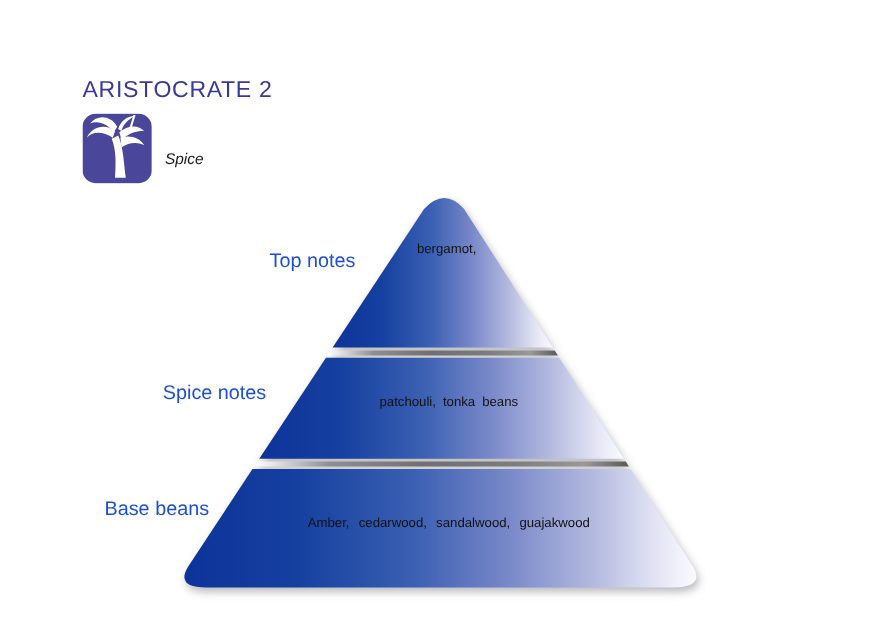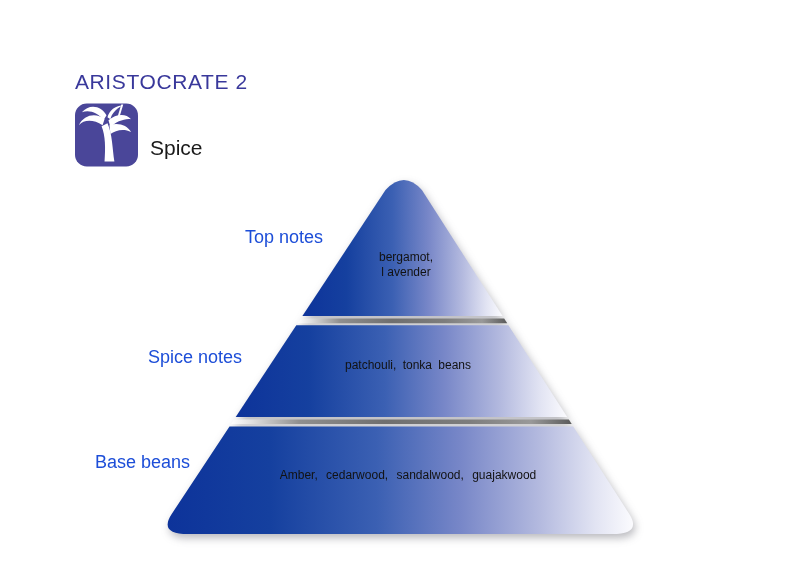--- a/index.html
+++ b/index.html
@@ -10,35 +10,35 @@
   .brand-title{
     position:absolute;left:75px;top:70px;
     font-size:21px;font-weight:400;letter-spacing:0.6px;color:#39389b;
     white-space:nowrap;
   }
   .icon-tile{
     position:absolute;left:75px;top:103px;width:63px;height:64px;
   }
   .variant-label{
     position:absolute;left:150px;top:136px;
-    font-size:21px;color:#1a1a1a;white-space:nowrap;
+    font-size:14px;color:#1a1a1a;white-space:nowrap;font-style:italic;
   }
   .pyramid-svg{position:absolute;left:0;top:0;width:800px;height:566px;}
   .pyr-group{filter:drop-shadow(2px 4px 4px rgba(70,70,85,0.38));}
   .level-label{
     position:absolute;font-size:18px;color:#1d4ed8;white-space:nowrap;line-height:21px;
   }
   .label-top{left:245px;top:227px;}
   .label-middle{left:148px;top:347px;}
   .label-base{left:95px;top:452px;}
   .notes-text{
     position:absolute;text-align:center;color:#121212;
     font-size:12px;line-height:14.6px;
   }
-  .notes-top{left:286px;top:250px;width:240px;}
+  .notes-top{left:286px;top:219px;width:240px;}
   .notes-middle{left:286px;top:358px;width:244px;line-height:15px;word-spacing:3px;}
   .notes-base{left:228px;top:468px;width:360px;word-spacing:5px;}
   .notes-text span{display:block;}
 </style>
 </head>
 <body>
 
 <div class="canvas">
 
   <div class="brand-title">ARISTOCRATE 2</div>
@@ -92,21 +92,20 @@
       <path d="M229.5 426.4 L573.2 426.4 L629.3 514 Q642 534 612 534 L188 534 Q158.5 534 171.7 514 Z" fill="url(#blueGrad)"></path>
     </g>
   </svg>
 
   <div class="level-label label-top">Top notes</div>
   <div class="level-label label-middle">Spice notes</div>
   <div class="level-label label-base">Base beans</div>
 
   <div class="notes-text notes-top">
     <span>bergamot,</span>
-    <span>l avender</span>
   </div>
 
   <div class="notes-text notes-middle">
     <span>patchouli, tonka beans</span>
   </div>
 
   <div class="notes-text notes-base">
     <span>Amber, cedarwood, sandalwood, guajakwood</span>
   </div>
 

